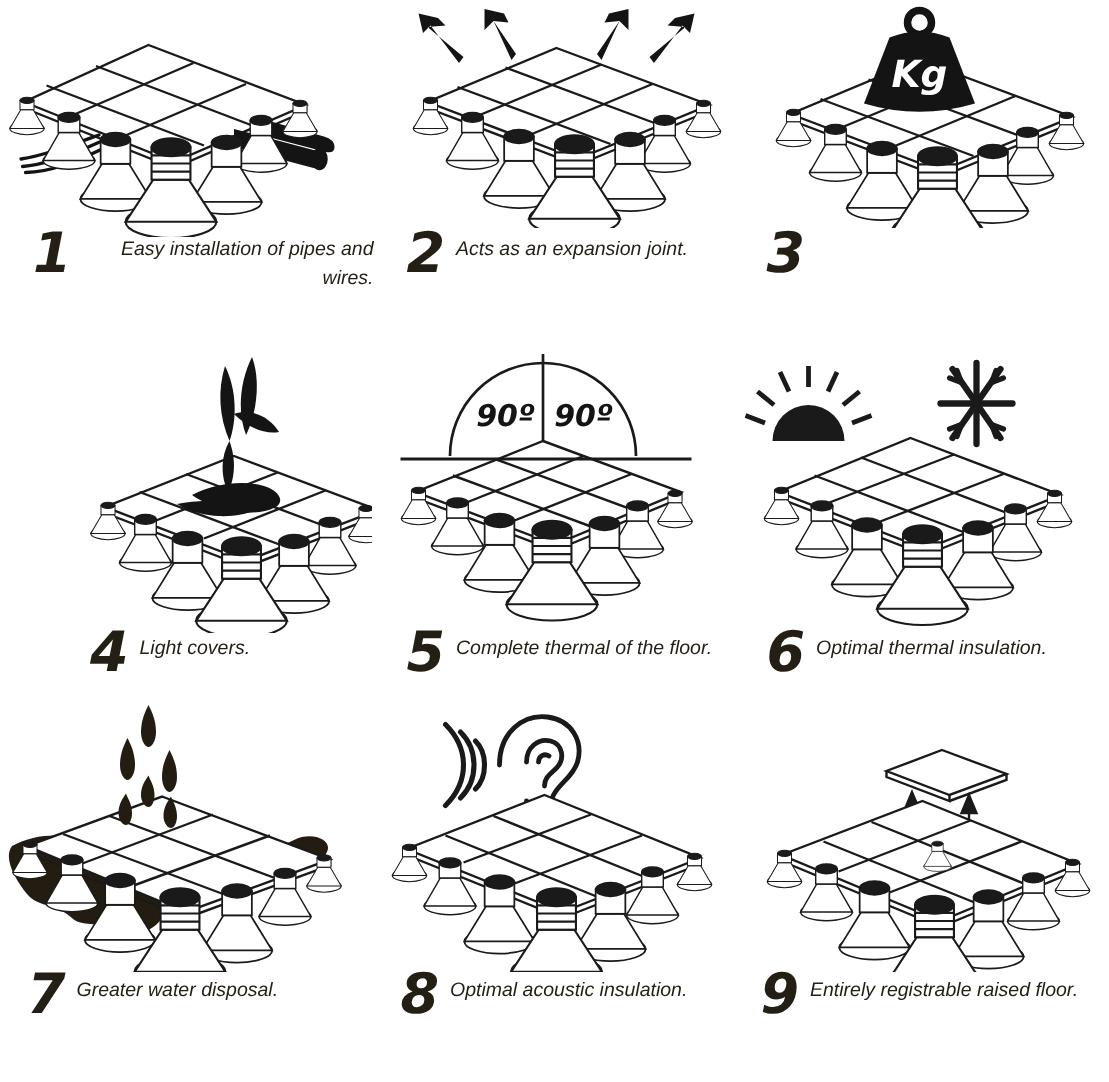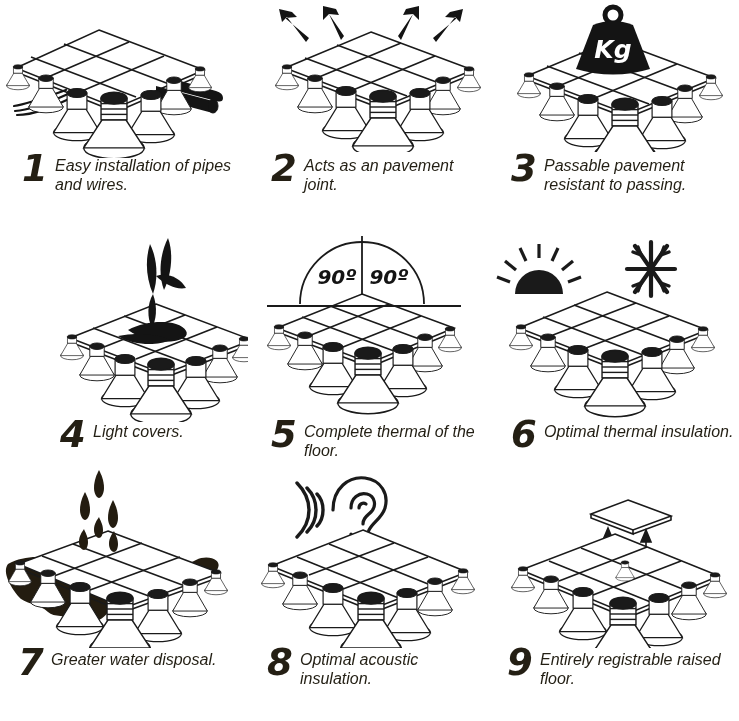--- a/index.html
+++ b/index.html
@@ -38,24 +38,25 @@
     font-size:37px;
     line-height:34px;
     color:#241f14;
     width:33px;
     flex:0 0 33px;
     text-align:left;
     letter-spacing:-1px;
   }
   .txt{
     font-family:"Liberation Sans", sans-serif;
-    font-size:16px;
+    font-size:13px;
     line-height:19px;
     color:#231f14;
     padding-top:4px;
+    text-align:right;
   }
   
   .p1 .caption{top:152px;left:22px;}
   .p2 .caption{top:152px;left:22px;}
   .p3 .caption{top:152px;left:22px;}
   .p4 .caption{top:190px;left:60px;}
   .p5 .caption{top:190px;left:22px;}
   .p6 .caption{top:190px;left:22px;}
   .p7 .caption{top:178px;left:18px;}
   .p8 .caption{top:178px;left:18px;}
@@ -229,21 +230,21 @@
             <line x1="-12" y1="-5" x2="12" y2="-5"></line>
               <line x1="-12" y1="0" x2="12" y2="0"></line>
               <line x1="-12" y1="5" x2="12" y2="5"></line>
             <ellipse cx="0" cy="-10" rx="12" ry="5.5" fill="#1a1a1a"></ellipse>
           </g>
         </g>
       </svg>
     </div>
     <div class="caption">
       <span class="num">2</span>
-      <span class="txt">Acts as an pavement joint.</span>
+      <span class="txt">Acts as an expansion joint.</span>
     </div>
   </div>
 
   <div class="panel p3">
     <div class="art">
       <svg width="225" height="150" viewBox="0 0 225 150">
         <g fill="none" stroke="#1a1a1a" stroke-width="1.6">
           <polygon points="110,38 212,76 124,112 24,74" fill="#fff"></polygon>
           <line x1="76" y1="51" x2="178" y2="89"></line>
           <line x1="44" y1="64" x2="146" y2="102"></line>
@@ -302,21 +303,20 @@
             <line x1="-12" y1="-5" x2="12" y2="-5"></line>
               <line x1="-12" y1="0" x2="12" y2="0"></line>
               <line x1="-12" y1="5" x2="12" y2="5"></line>
             <ellipse cx="0" cy="-10" rx="12" ry="5.5" fill="#1a1a1a"></ellipse>
           </g>
         </g>
       </svg>
     </div>
     <div class="caption">
       <span class="num">3</span>
-      <span class="txt">Passable pavement resistant to passing.</span>
     </div>
   </div>
 
   <div class="panel p4">
     <div class="art">
       <svg width="240" height="190" viewBox="0 0 240 190">
         <g fill="none" stroke="#1a1a1a" stroke-width="1.6">
           <polygon points="148,72 244,108 156,142 62,106" fill="#fff"></polygon>
           <line x1="116" y1="84" x2="212" y2="120"></line>
           <line x1="85" y1="96" x2="181" y2="132"></line>

